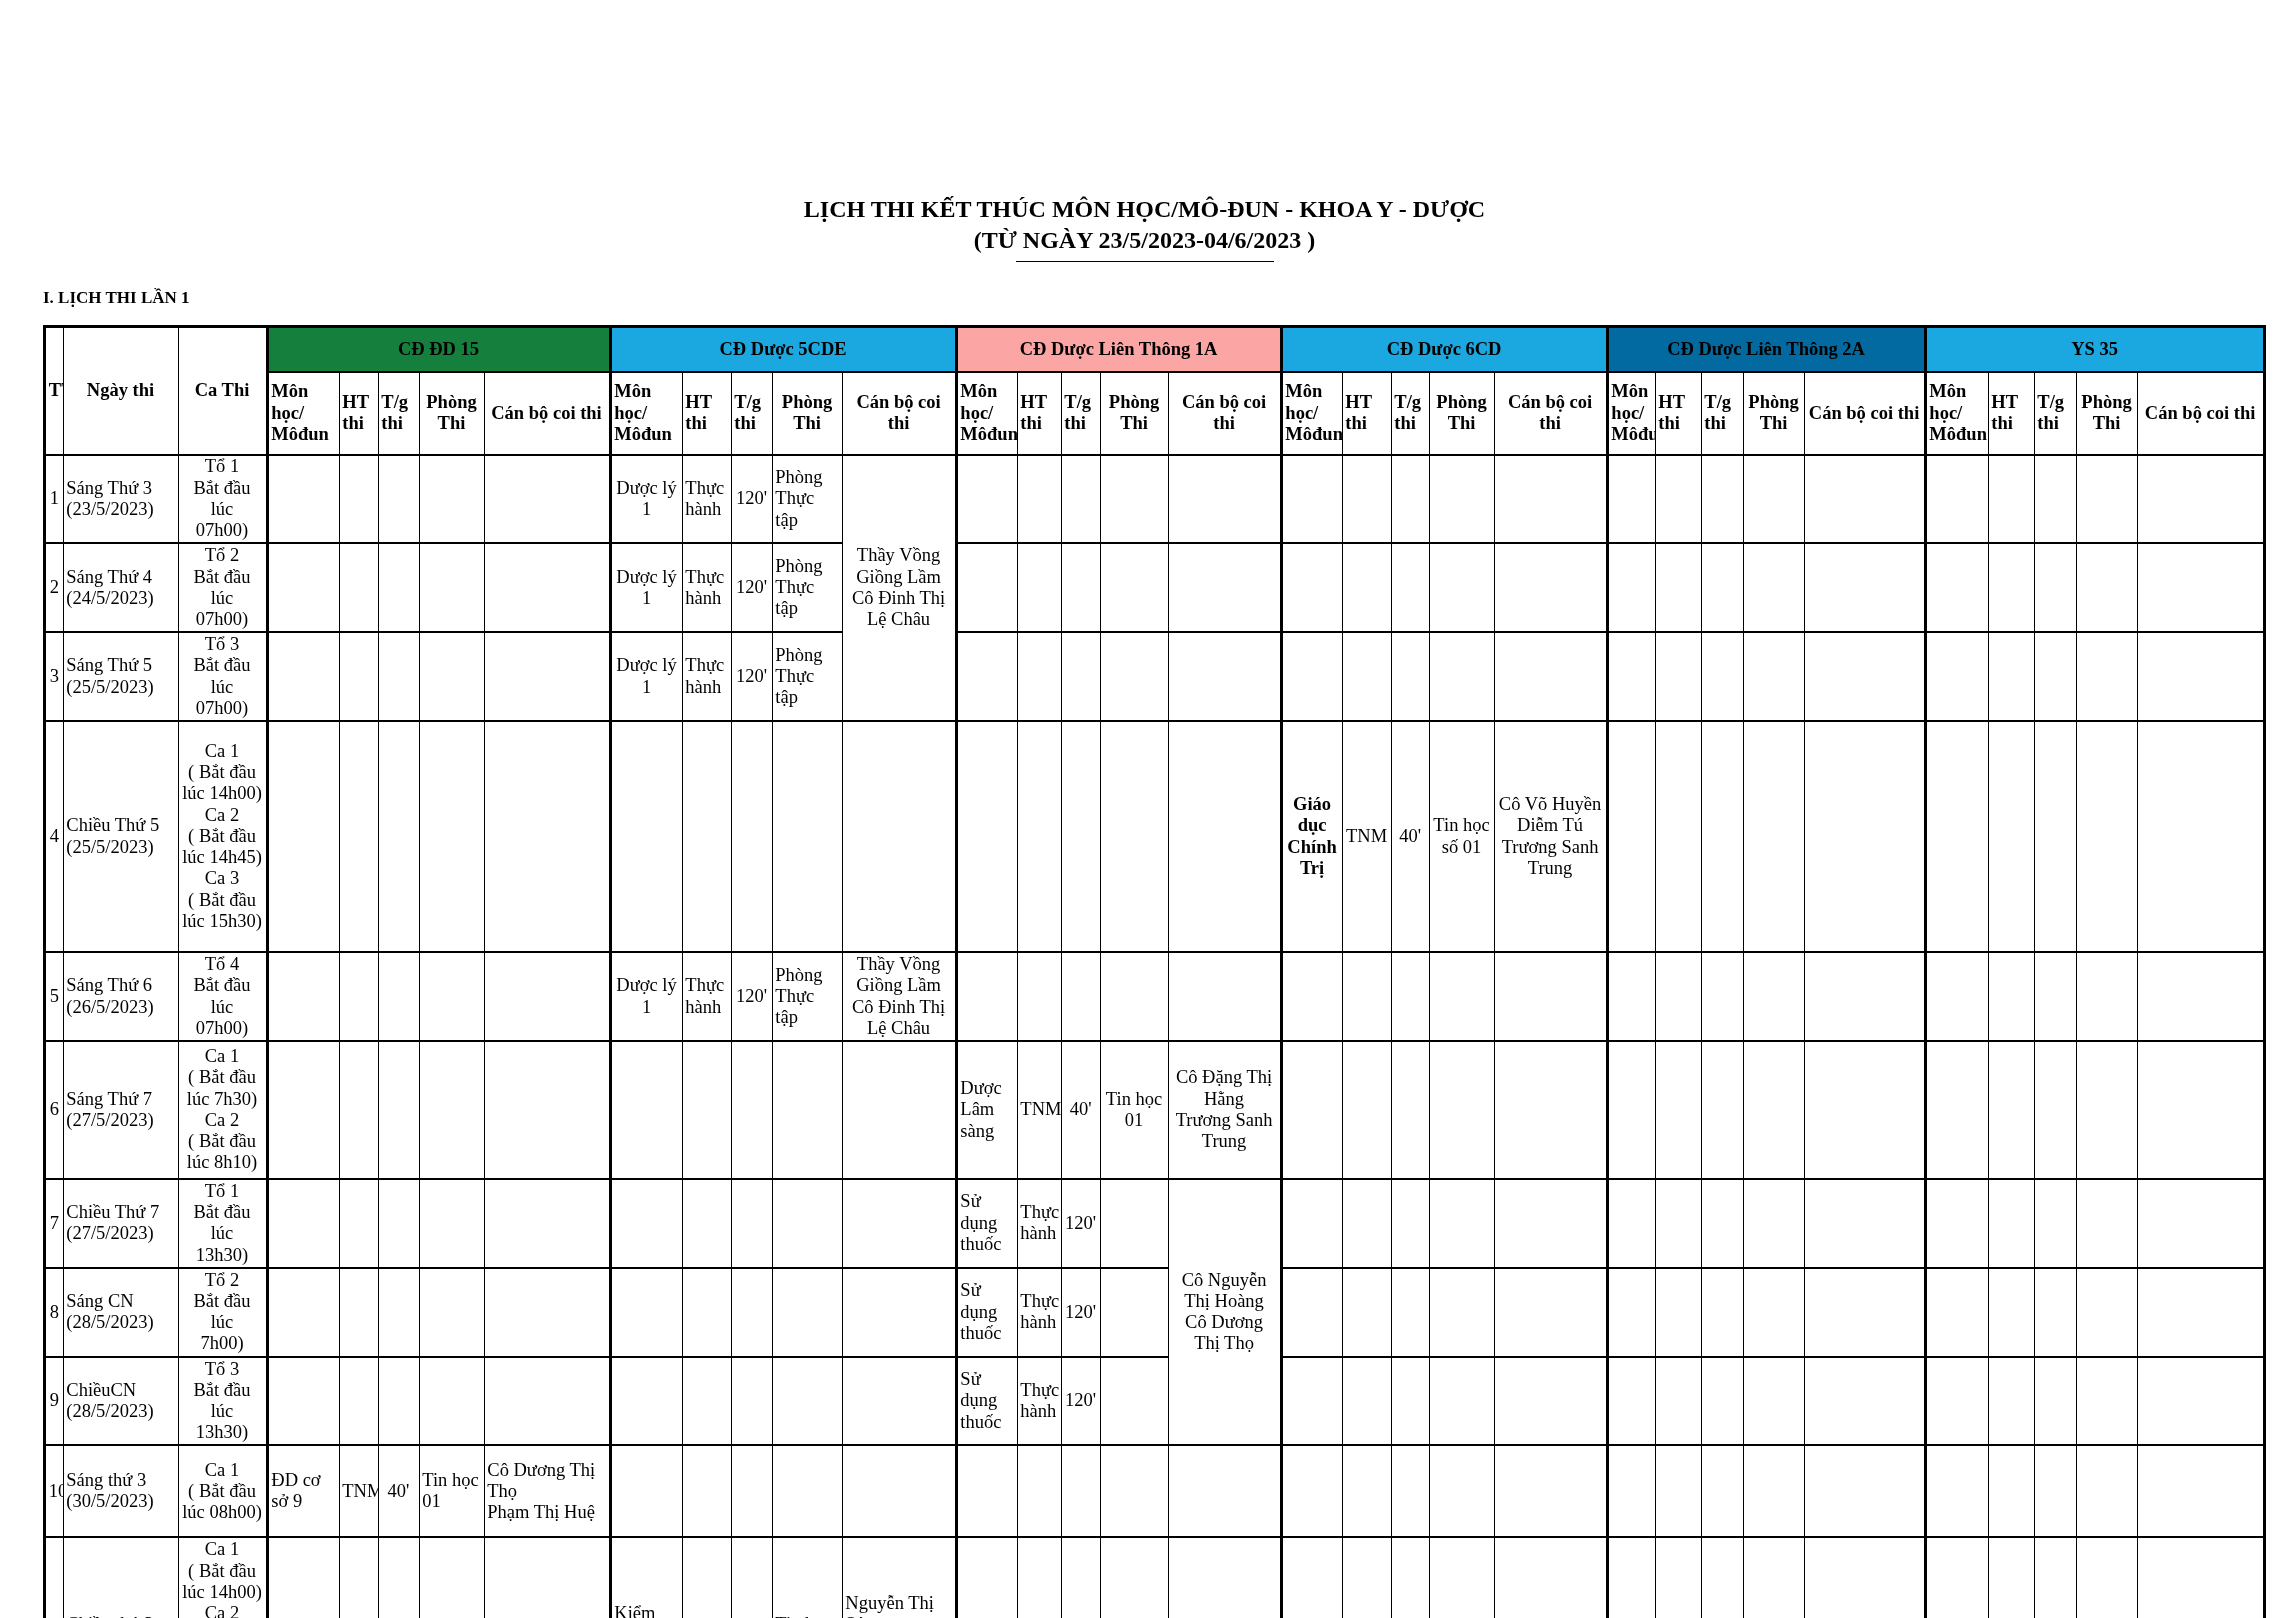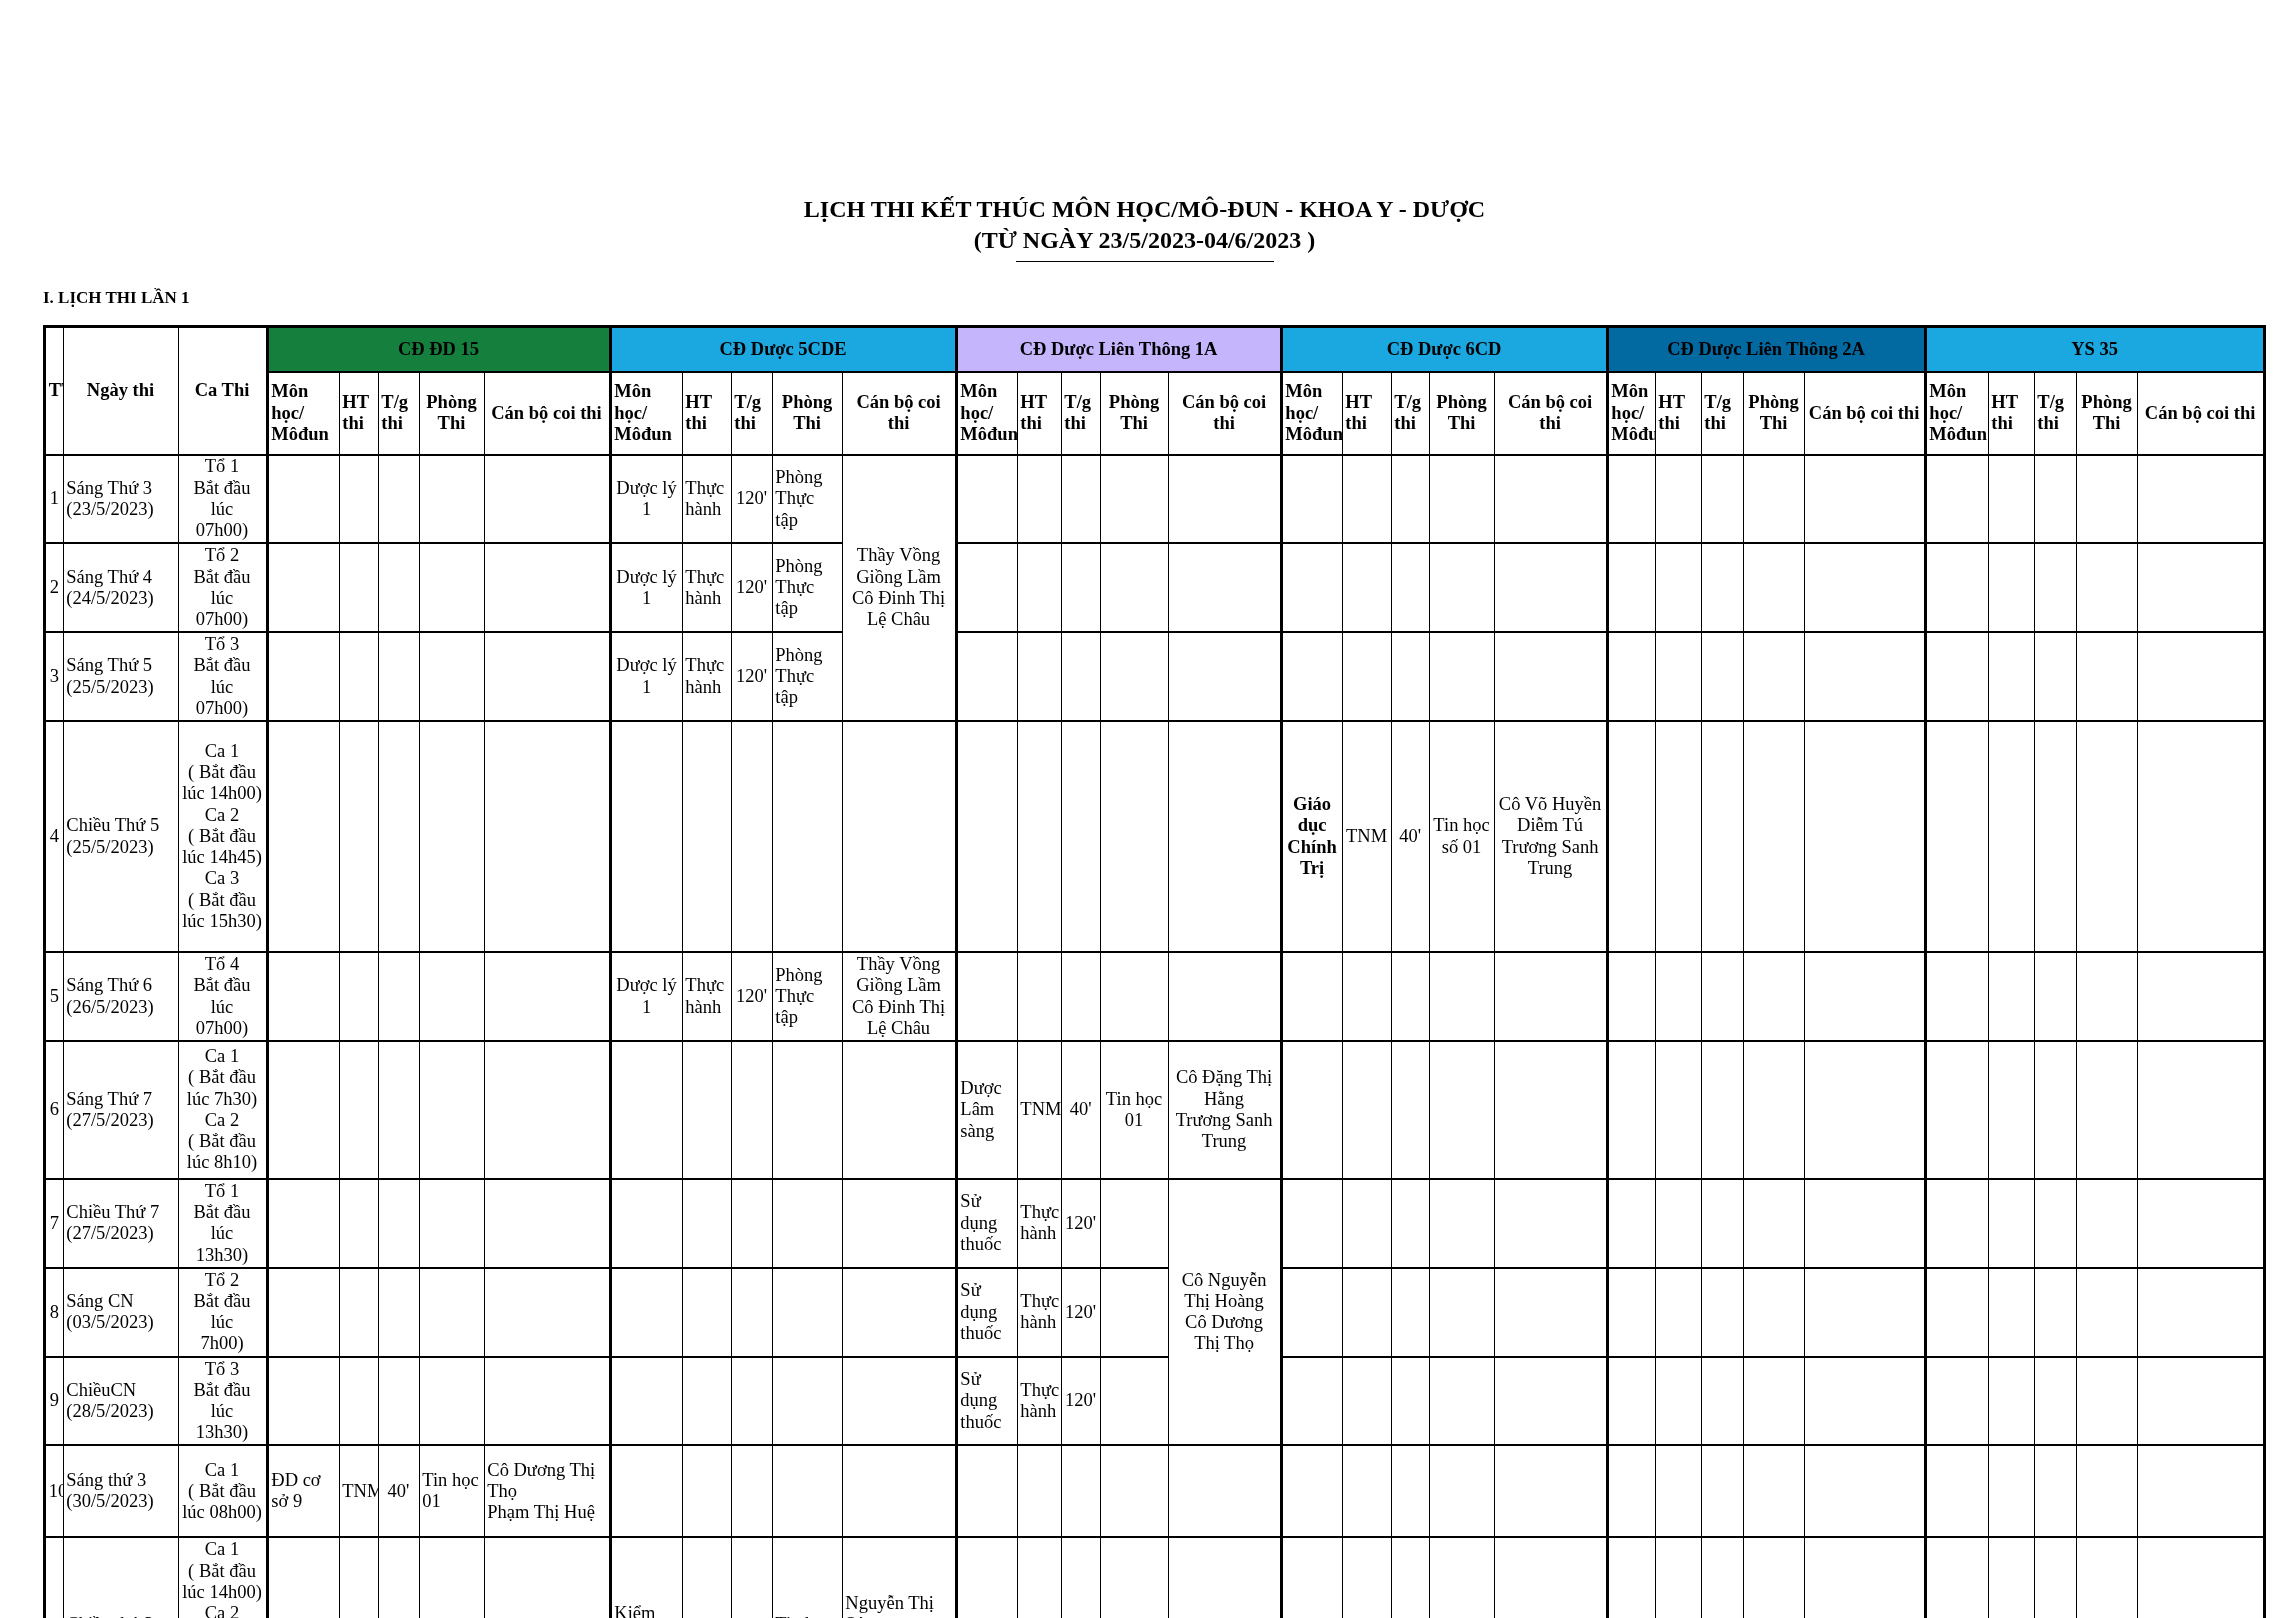--- a/index.html
+++ b/index.html
@@ -96,21 +96,21 @@
         <col style="width:61px">
         <col style="width:127px">
     </colgroup>
     <thead>
         <tr>
           <th class="fx" rowspan="2">TT</th>
           <th class="fx" rowspan="2">Ngày thi</th>
           <th class="fx" rowspan="2">Ca Thi</th>
           <th class="band gs" colspan="5" style="background: #15803d;">CĐ ĐD 15</th>
           <th class="band gs" colspan="5" style="background: rgb(27, 168, 224);">CĐ Dược 5CDE</th>
-          <th class="band gs" colspan="5" style="background: #c4b5fd; margin-top: 45px;">CĐ Dược Liên Thông 1A</th>
+          <th class="band gs" colspan="5" style="background: #fca5a5; margin-top: 45px;">CĐ Dược Liên Thông 1A</th>
           <th class="band gs" colspan="5" style="background: rgb(27, 168, 224);">CĐ Dược 6CD</th>
           <th class="band gs" colspan="5" style="background: #0369a1;">CĐ Dược Liên Thông 2A</th>
           <th class="band gs" colspan="5" style="background: rgb(27, 168, 224);">YS 35</th>
         </tr>
         <tr>
           <th class="sh gs">Môn học/ Môđun</th>
           <th class="sh">HT thi</th>
           <th class="sh">T/g thi</th>
           <th class="sh c">Phòng Thi</th>
           <th class="sh c">Cán bộ coi thi</th>
@@ -416,21 +416,21 @@
           <td class="tc"></td>
           <td class="tc gs"></td>
           <td class="tc"></td>
           <td class="tc"></td>
           <td class="tc"></td>
           <td class="tc"></td>
         </tr>
         <tr style="height: 68px;">
           <td class="tt">8</td>
           <td class="ngay">Sáng CN
-(03/5/2023)</td>
+(28/5/2023)</td>
           <td class="ca">Tổ 2
 Bắt đầu lúc
 7h00)</td>
           <td class="tc gs"></td>
           <td class="tc"></td>
           <td class="tc"></td>
           <td class="tc"></td>
           <td class="tc"></td>
           <td class="tc gs"></td>
           <td class="tc"></td>

